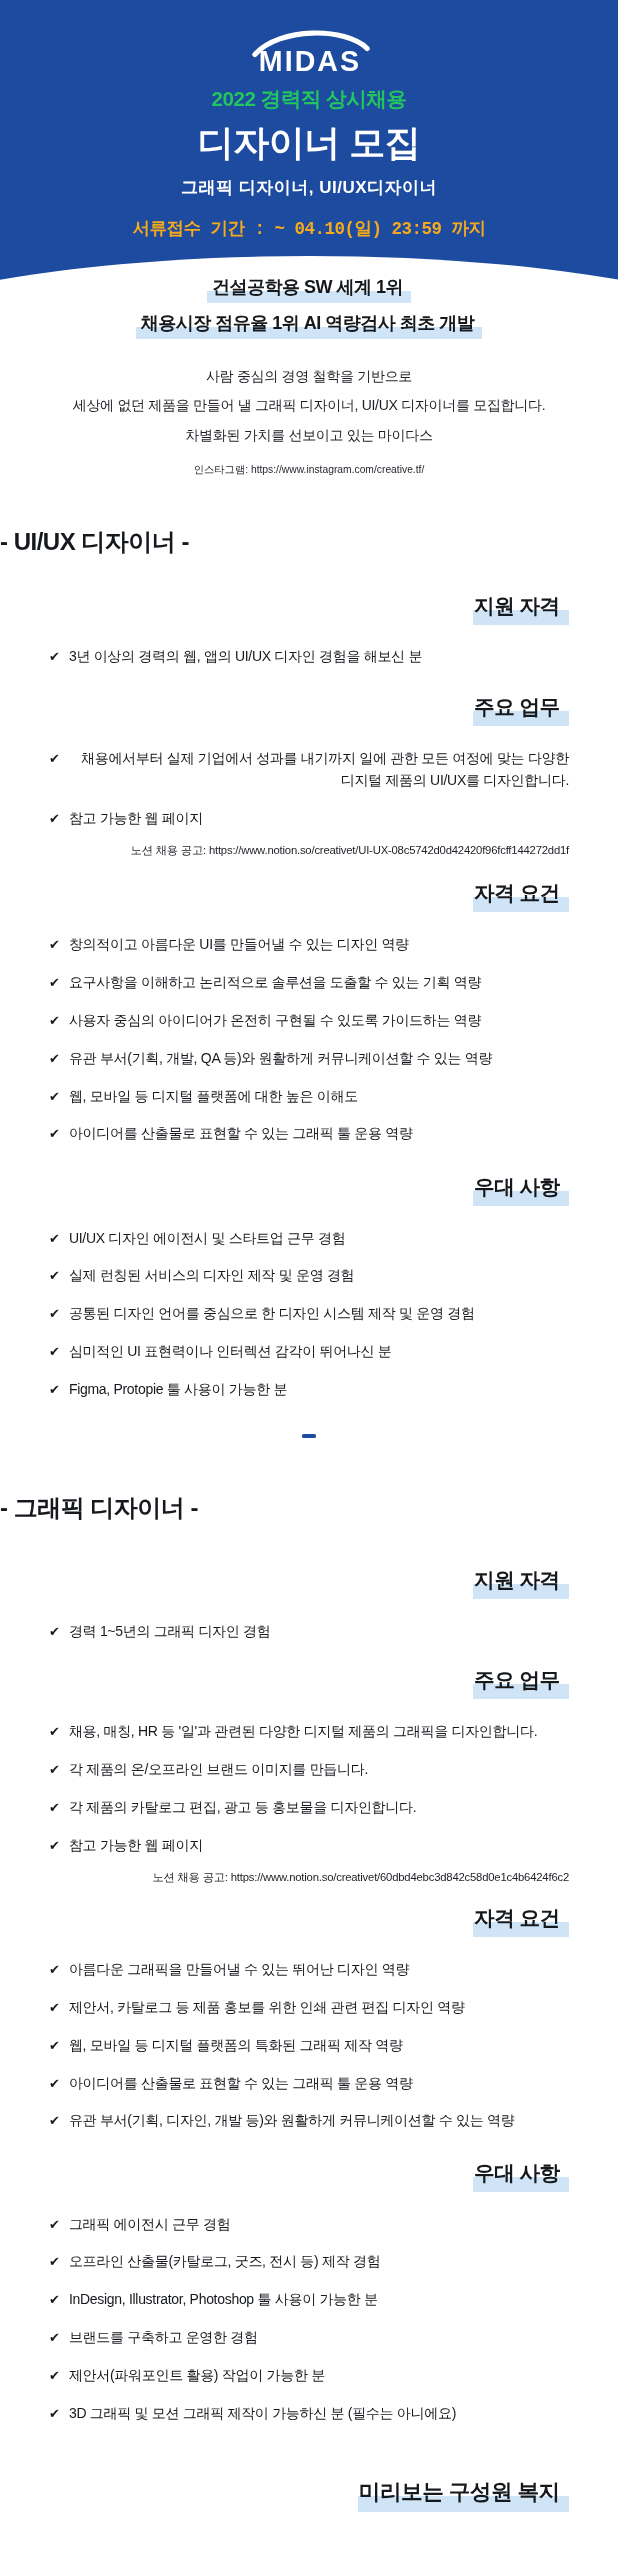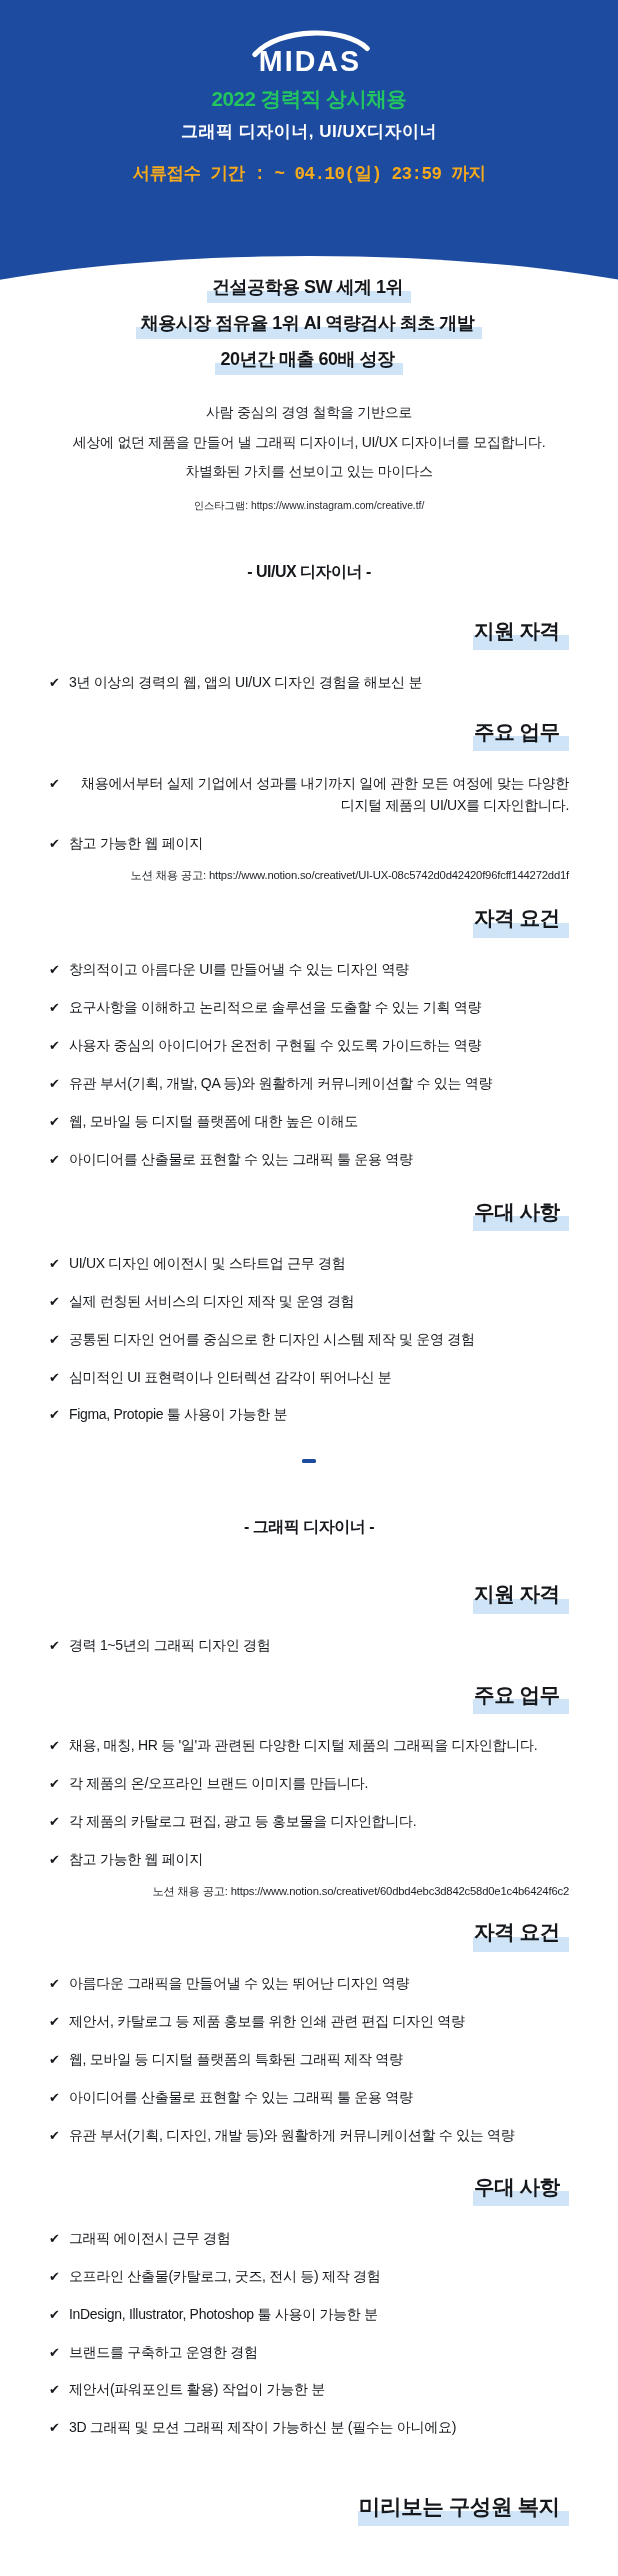--- a/index.html
+++ b/index.html
@@ -26,21 +26,21 @@
   .hdr-title{color:#fff;font-size:36px;font-weight:bold;margin-top:6.2px;letter-spacing:-0.5px;}
   .hdr-roles{color:#fff;font-size:17px;font-weight:bold;margin-top:7.2px;letter-spacing:0.5px;}
   .hdr-deadline{color:var(--accent-yellow);font-size:17.5px;font-weight:bold;margin-top:17.5px;letter-spacing:-0.5px;font-family:Liberation Mono, monospace;}
   
   .intro{position:relative;z-index:2;text-align:center;margin-top:-14.4px;}
   .hl{display:inline-block;background:linear-gradient(180deg,transparent 56%,var(--highlight-blue) 56%);padding:0 8.2px 4.1px 5.2px;}
   .intro-line{font-size:18px;font-weight:bold;margin-bottom:8.2px;letter-spacing:-0.5px;}
   .intro-par{margin-top:23px;font-size:14px;line-height:2.1;color:#1c1f24;letter-spacing:-0.3px;}
   .intro-insta{margin-top:12.4px;font-size:10.3px;color:#24282e;}
   
-  .part-title{text-align:center;font-size:16px;font-weight:bold;letter-spacing:-0.5px;}
+  .part-title{font-size:24px;font-weight:bold;letter-spacing:-0.5px;}
   .sec{padding:0 49px;text-align:right;}
   .sec-h{display:inline-block;font-size:20.6px;font-weight:bold;letter-spacing:-0.5px;
          background:linear-gradient(180deg,transparent 56%,var(--highlight-blue) 56%);
          padding:1px 9.3px 5.2px 1px;margin:0;}
   .check-list{margin-top:20.6px;}
   .check-item{display:flex;align-items:flex-start;gap:9.3px;font-size:14px;letter-spacing:-0.3px;
               color:#15181c;margin-bottom:15.5px;line-height:1.6;}
   .check-glyph{flex:0 0 auto;font-size:13px;transform:translateY(1.5px);font-weight:bold;}
   .link-line{font-size:11.3px;color:#1c1f24;margin:-2.1px 0 15.5px 24px;letter-spacing:-0.2px;}
   .dash{width:13.4px;height:4.6px;background:var(--navy);border-radius:1.5px;margin:33px auto 0;}
@@ -51,28 +51,28 @@
 <div class="page">
 
   <div class="header">
     <div class="logo-wrap">
       <svg width="140" height="49" viewBox="0 0 272 96">
         <path d="M30 54 C78 0 208 0 250 42" stroke="#ffffff" stroke-width="10" fill="none" stroke-linecap="round"></path>
         <text x="138" y="86" text-anchor="middle" font-size="56" font-weight="bold" letter-spacing="4" fill="#ffffff">MIDAS</text>
       </svg>
     </div>
     <div class="hdr-subtitle">2022 경력직 상시채용</div>
+    <div class="hdr-title">디자이너 모집</div>
     <div class="hdr-roles">그래픽 디자이너, UI/UX디자이너</div>
     <div class="hdr-deadline">서류접수 기간 : ~ 04.10(일) 23:59 까지</div>
   </div>
 
   <div class="intro">
     <div class="intro-line"><span class="hl">건설공학용 SW 세계 1위</span></div>
     <div class="intro-line"><span class="hl">채용시장 점유율 1위  AI 역량검사 최초 개발</span></div>
-    <div class="intro-line"><span class="hl">20년간 매출 60배 성장</span></div>
     <div class="intro-par">
       <div>사람 중심의 경영 철학을 기반으로</div>
       <div>세상에 없던 제품을 만들어 낼 그래픽 디자이너, UI/UX 디자이너를 모집합니다.</div>
       <div>차별화된 가치를 선보이고 있는 마이다스</div>
     </div>
     <div class="intro-insta">인스타그램: https://www.instagram.com/creative.tf/</div>
   </div>
 
   <div class="part-title" style="margin-top:49px;">- UI/UX 디자이너 -</div>
 

